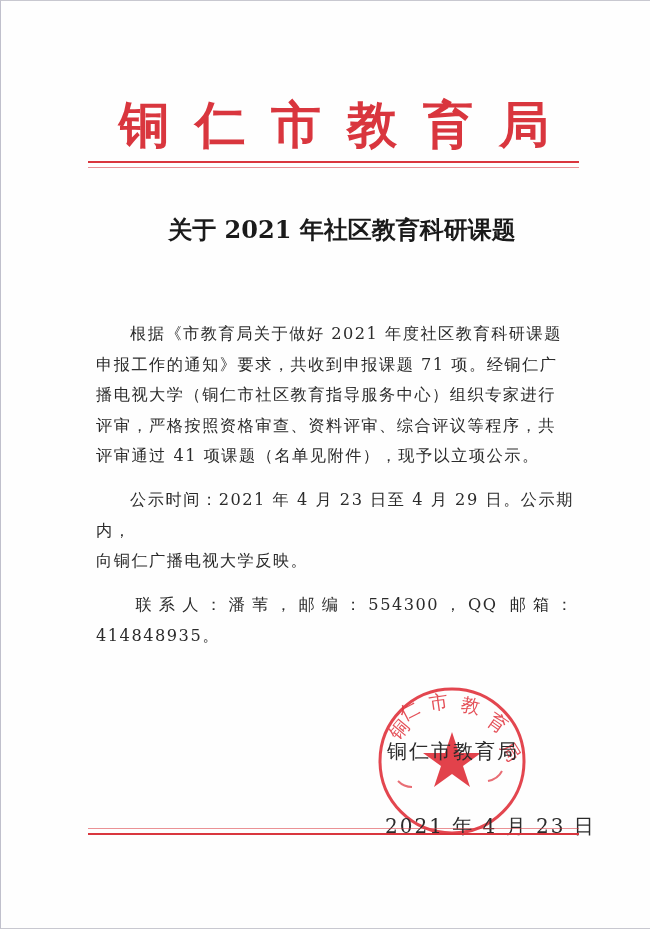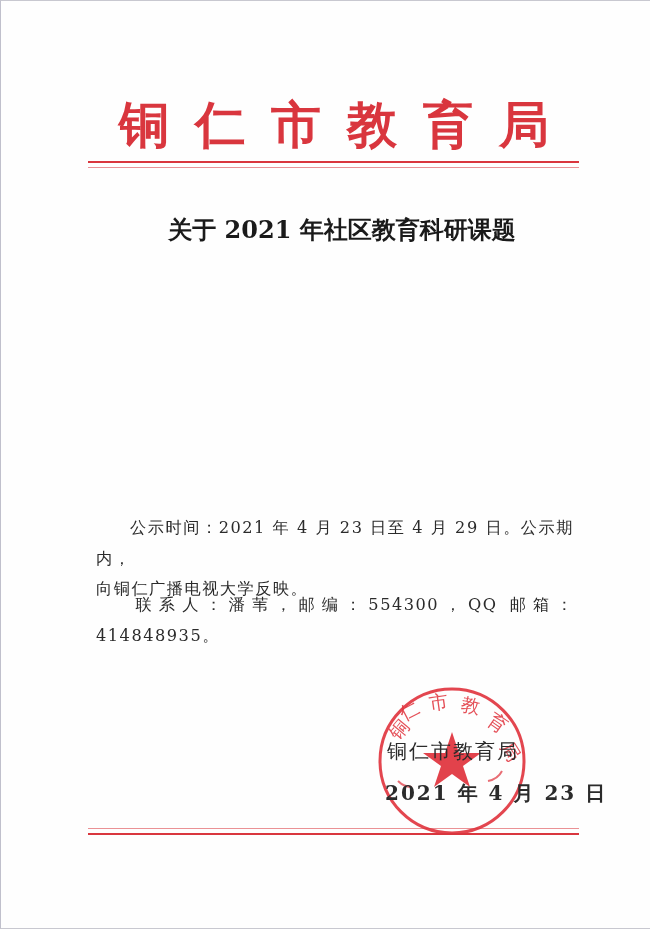--- a/index.html
+++ b/index.html
@@ -99,22 +99,29 @@
     <span>教</span>
     <span>育</span>
     <span>局</span>
   </div>
 
   <div class="rule thick" style="top:160px;"></div>
   <div class="rule thin" style="top:166px;"></div>
 
   <div class="title" style="top:214px;">关于 2021 年社区教育科研课题</div>
 
+  <div class="para" style="top:318px;">
+    <div><span class="indent"></span><span>根据《市教育局关于做好 2021 年度社区教育科研课题</span></div>
+    <div>申报工作的通知》要求，共收到申报课题 71 项。经铜仁广</div>
+    <div>播电视大学（铜仁市社区教育指导服务中心）组织专家进行</div>
+    <div>评审，严格按照资格审查、资料评审、综合评议等程序，共</div>
+    <div>评审通过 41 项课题（名单见附件），现予以立项公示。</div>
+  </div>
 
-  <div class="para" style="top:484px;margin-top:28px;">
+  <div class="para" style="top:484px;">
     <div><span class="indent"></span><span>公示时间：2021 年 4 月 23 日至 4 月 29 日。公示期内，</span></div>
     <div>向铜仁广播电视大学反映。</div>
   </div>
 
   <div class="para" style="top:589px;">
     <div><span class="indent"></span><span>联系人：潘苇，邮编：554300，QQ 邮箱：414848935。</span></div>
   </div>
 
 
   <svg class="stamp" viewBox="0 0 152 152">
@@ -128,18 +135,18 @@
       <text x="110" y="38" transform="rotate(35 110 38)">育</text>
       <text x="124" y="62" transform="rotate(58 124 62)">局</text>
     </g>
     <g stroke="#e0323c" stroke-width="2" fill="none" opacity="0.7">
       <path d="M22 96 q6 6 14 6"></path>
       <path d="M112 96 q10 -2 14 -10"></path>
     </g>
   </svg>
 
   <div class="sig" style="left:386px; top:737px;">铜仁市教育局</div>
-  <div class="sig" style="left:384px; top:779px;font-weight:bold;">2021 年 4 月 23 日</div>
+  <div class="sig" style="left:384px; top:812px;">2021 年 4 月 23 日</div>
 
   <div class="rule thin" style="top:827px;"></div>
   <div class="rule thick" style="top:832px;"></div>
 
 </div>
 
 </body></html>

